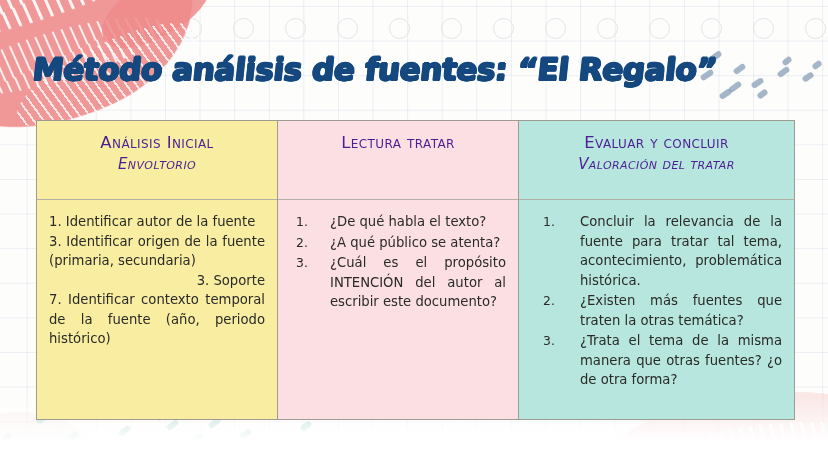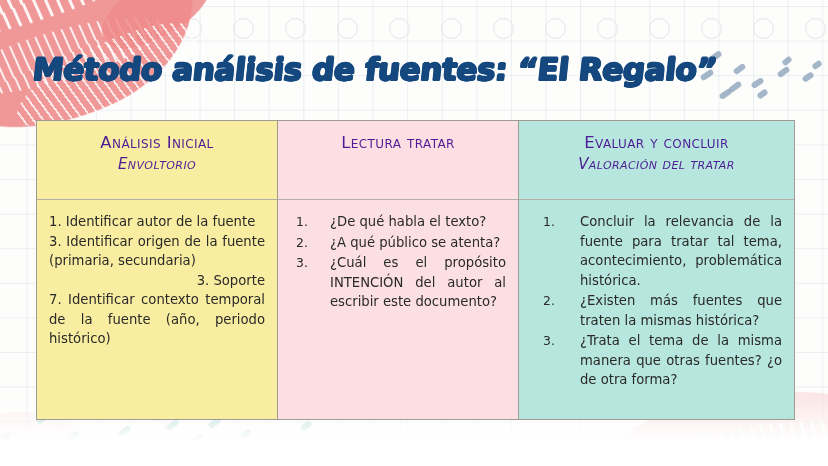--- a/index.html
+++ b/index.html
@@ -315,20 +315,20 @@
     </div>
 
     <div class="col c3">
       <div class="col-head">
         <div class="head-l1">Evaluar y concluir</div>
         <div class="head-l2">Valoración del tratar</div>
       </div>
       <div class="col-body">
         <ul class="num-list wide">
           <li>Concluir la relevancia de la fuente para tratar tal tema, acontecimiento, problemática histórica.</li>
-          <li>¿Existen más fuentes que traten la mismas histórica?</li>
+          <li>¿Existen más fuentes que traten la otras temática?</li>
           <li>¿Trata el tema de la misma manera que otras fuentes? ¿o de otra forma?</li>
         </ul>
       </div>
     </div>
 
   </div>
 </div>
 
 </body></html>

